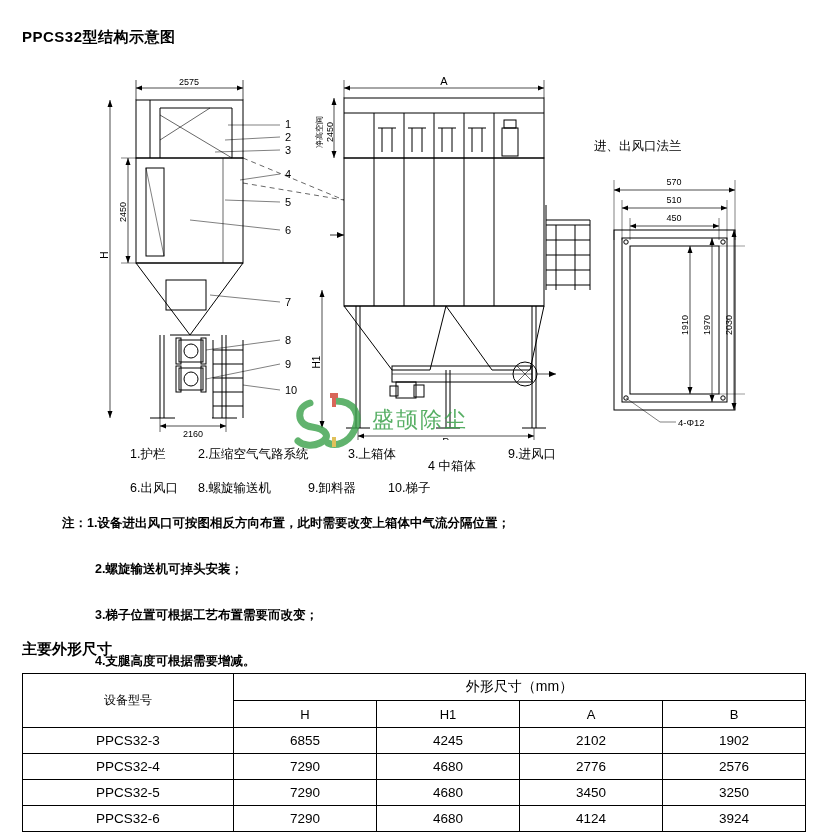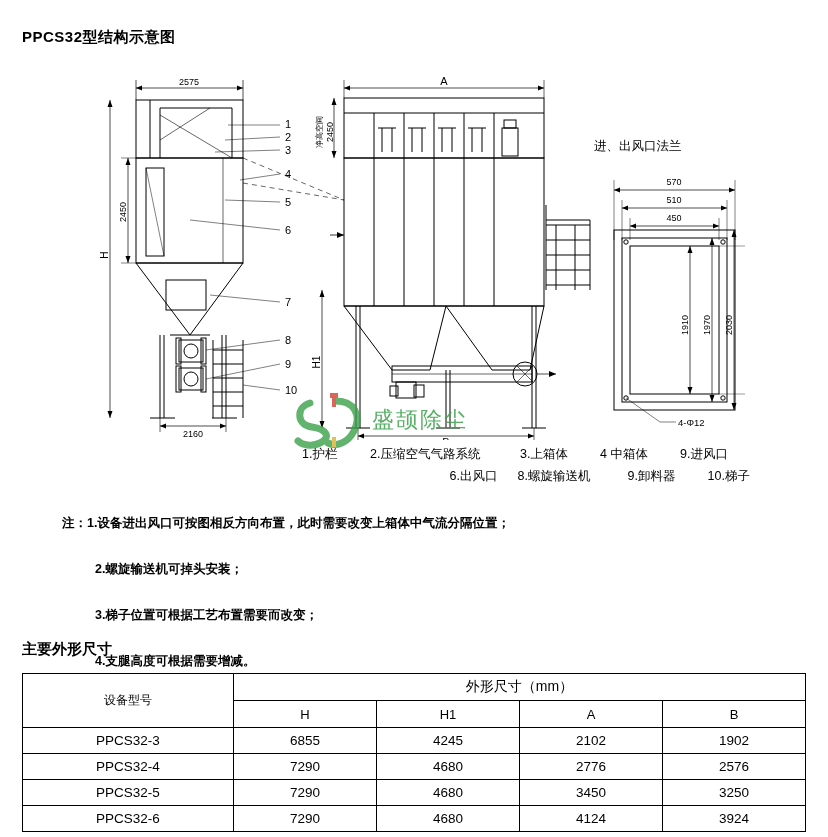--- a/index.html
+++ b/index.html
@@ -43,29 +43,28 @@
   .legend {
     position: absolute;
     left: 130px;
     top: 443px;
     width: 620px;
     font-size: 12.5px;
     line-height: 22px;
   }
   .legend-row {
     display: flex;
-    justify-content: flex-end;
   }
   .legend-row span {
     white-space: nowrap;
   }
   .lg1 { width: 68px; }
   .lg2 { width: 150px; }
   .lg3 { width: 80px; }
-  .lg4 { width: 80px; }
+  .lg4 { width: 80px; margin-top: 12px; }
   .lg5 { width: 70px; }
   .lg6 { width: 68px; }
   .lg7 { width: 150px; }
   .lg8 { width: 110px; }
   .lg9 { width: 80px; }
 
   
   .notes {
     position: absolute;
     left: 62px;

